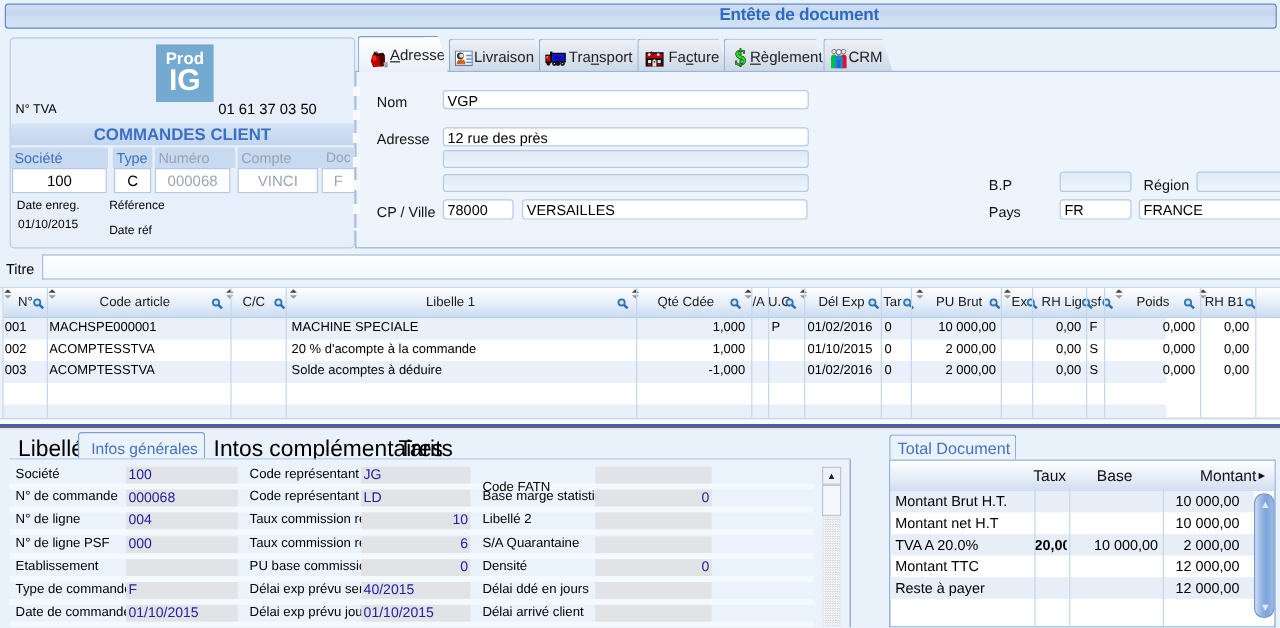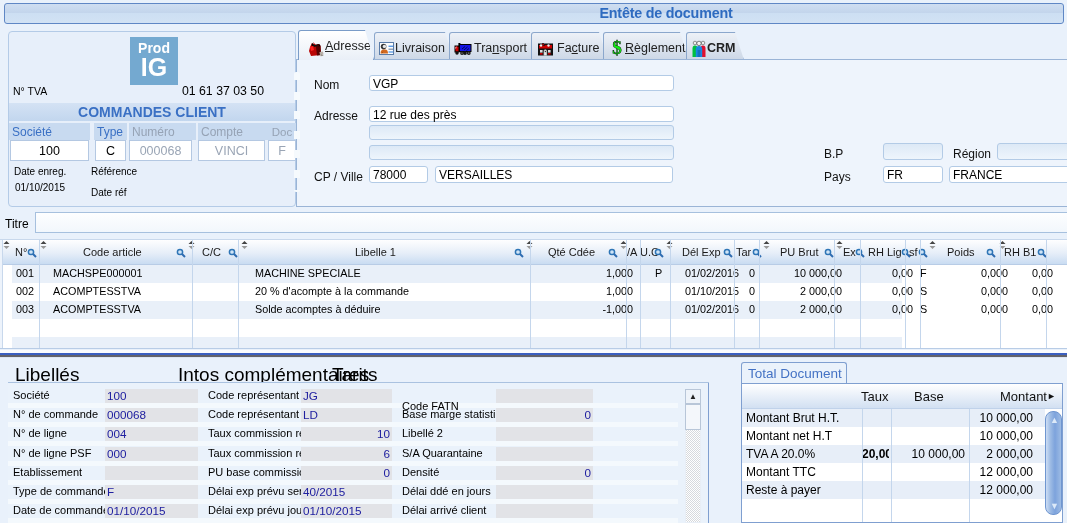--- a/index.html
+++ b/index.html
@@ -34,38 +34,38 @@
 .tab { top:32px; height:28px; border:1px solid #8ba7cc; border-bottom:none; border-radius:3px 0 0 0;
   background:linear-gradient(#edf1f7 0%, #dbe3ee 55%, #ccd7e6 100%); font-size:13px; color:#222;
   clip-path:polygon(0 0, calc(100% - 9px) 0, 100% 100%, 0 100%); }
 .tab span { position:absolute; top:8px; font-size:12.5px; white-space:nowrap; }
 .tab u { text-decoration:underline; }
 #tab1 { left:298px; top:30px; height:30px; width:76px; background:linear-gradient(#ffffff,#e9eff7); z-index:5; border-color:#7a9cc8;}
 #tab2 { left:374px; width:80px; }
 #tab3 { left:449px; width:90px; }
 #tab4 { left:531px; width:77px; }
 #tab5 { left:603px; width:86px; }
-#tab6 { left:686px; width:58px;font-weight:bold; }
+#tab6 { left:686px; width:58px; }
 .ticon { position:absolute; }
 
 
 #addrpanel { left:296px; top:59px; width:771px; height:148px; background:#eef4fc; border:1px solid #9ab4d6; border-right:none; z-index:1; }
 .alabel { font-size:12px; color:#111; }
 .ainput { background:#fff; border:1px solid #b3cbe6; border-radius:3px; font-size:12px; padding:1px 3px; color:#000; }
 .ainput.dis { background:linear-gradient(#dde9f6,#eef5fc); }
 
 
 #titrelabel { left:5px; top:217px; }
 #titreinput { left:35px; top:212px; width:1032px; height:21px; background:linear-gradient(#fdfeff,#f2f7fc); border:1px solid #a6c0de; border-right:none; }
 
 
 #grid { left:0px; top:239px; width:1067px; height:110px; overflow:hidden; border-bottom:1px solid #b8cce6; background:#fff; border-top:1px solid #c8d8ec; }
 #gridheader { left:0; top:0; width:1067px; height:25px; background:linear-gradient(#fefeff 0%, #e6eef8 55%, #c9dcf2 100%); border-bottom:1px solid #b8cce6; }
 .hcell { position:absolute; top:6px; font-size:11px; color:#1a1a1a; white-space:nowrap; }
-.grow { position:absolute; left:12px; width:890px; height:18px; }
+.grow { position:absolute; left:0; width:972px; height:18px; }
 .grow.odd { background:#e9f0f9; }
 .gcell { position:absolute; top:0; font-size:10.8px; line-height:17px; white-space:nowrap; overflow:hidden; }
 .gsep { position:absolute; top:0; width:1px; height:110px; background:#c4d6ec; }
 .mag { position:absolute; width:10px; height:10px; }
 .sortarrows { position:absolute; width:7px; height:8px; top:1px; }
 
 
 #splitter { left:0; top:350px; width:1067px; height:8px; background:linear-gradient(#fbfcfe 0 37.5%, #3b5fc0 37.5% 62.5%, #63636a 62.5% 87.5%, #dde6f4 87.5% 100%); }
 
 
@@ -401,20 +401,23 @@
     <div class="gsep" style="left:920px"></div>
     <div class="gsep" style="left:1000px"></div>
     <div class="gsep" style="left:1046px"></div>
     <div style="position:absolute;left:0;top:0;width:3px;height:110px;background:#edf3fb;border-right:1px solid #c8d8ec"></div>
   </div>
 
 <div class="abs" id="splitter"></div>
 
 <div class="abs" id="blpanel">
   <div class="btab" style="left:7px;">Libellés</div>
+  <div class="abs" id="btabactive">
+      <span>Infos générales</span>
+    </div>
   <div class="btab" style="left:170px;">Intos complémentaires</div>
   <div class="btab" style="left:324px;">Tarits</div>
   <div class="abs" id="btabline"></div>
   <div class="abs" id="blbody">
       <div style="position:absolute;left:0;top:20px;width:670px;height:5px;background:#f4f9fd"></div>
       <div class="blabel" style="left:5px;top:6px;">Société</div>
       <div class="bval" style="left:97px;top:6px;width:93px;">100</div>
       <div class="blabel" style="left:200px;top:6px;">Code représentant</div>
       <div class="bval" style="left:293px;top:6px;width:91px;">JG</div>
       <div class="blabel" style="left:394px;top:17px;">Code FATN</div>

